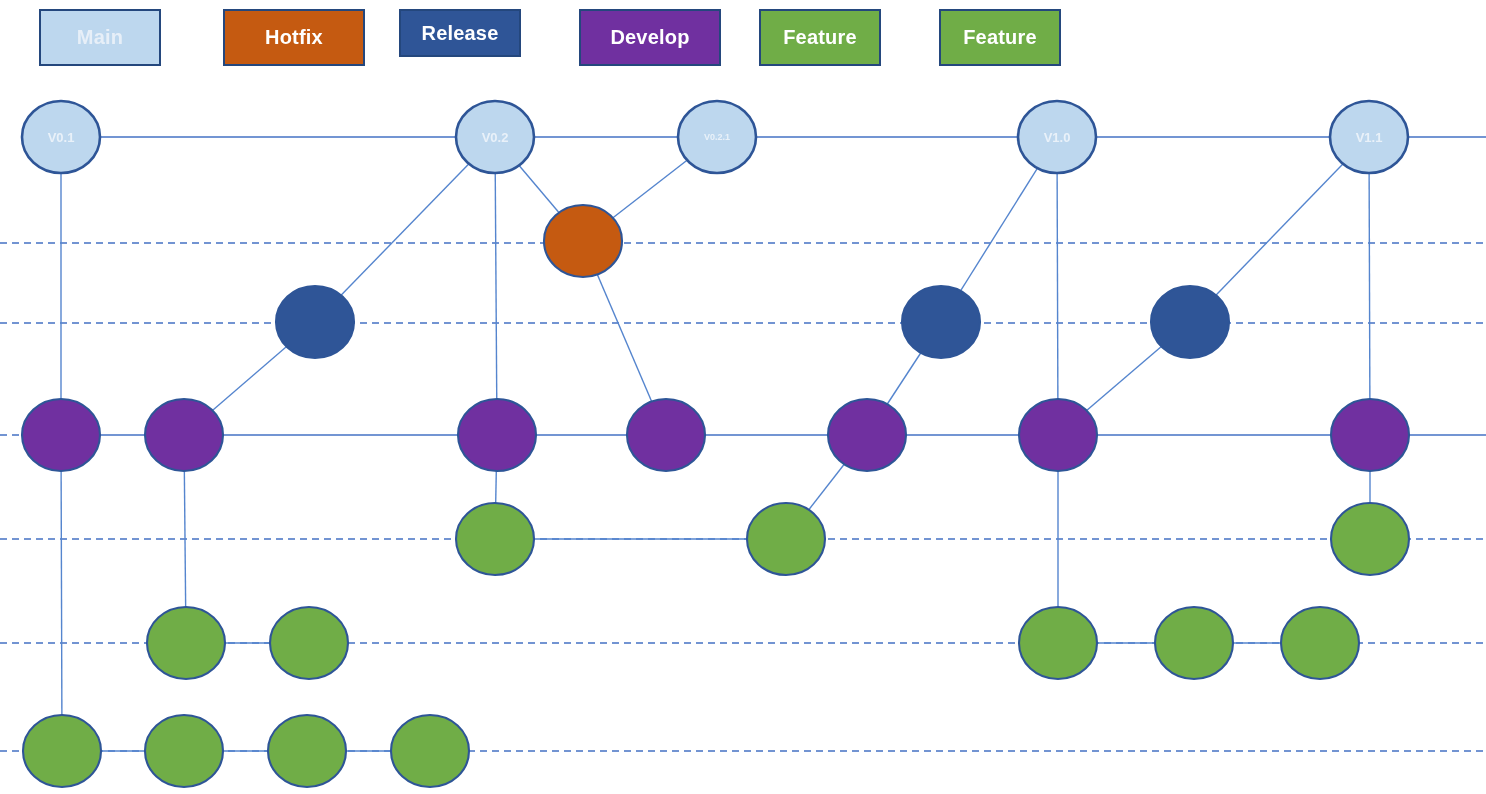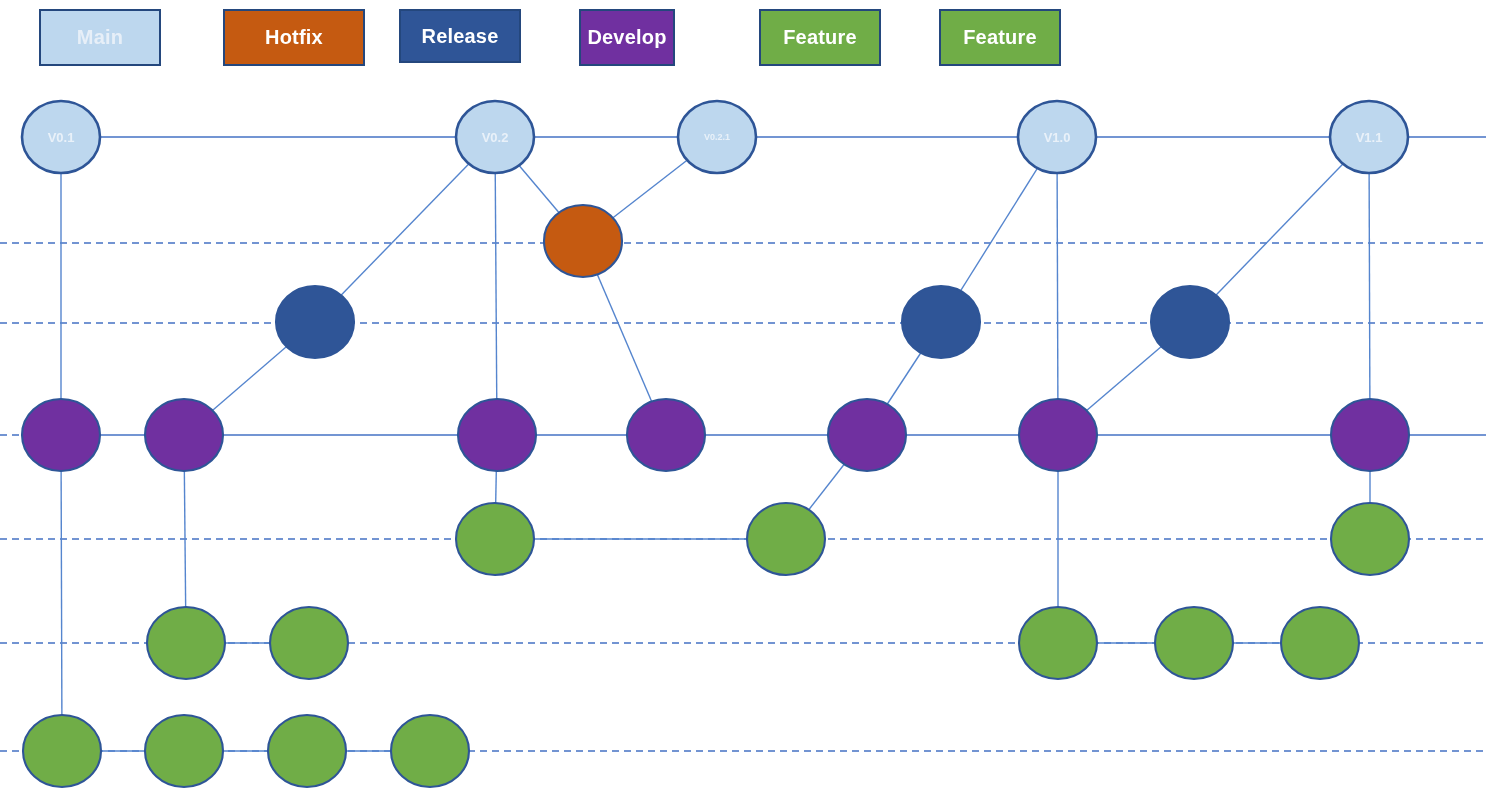--- a/index.html
+++ b/index.html
@@ -118,24 +118,24 @@
       <ellipse cx="307" cy="751" rx="39" ry="36" fill="#70AD47" stroke="#2E5597" stroke-width="2.1"></ellipse>
       <ellipse cx="430" cy="751" rx="39" ry="36" fill="#70AD47" stroke="#2E5597" stroke-width="2.1"></ellipse>
     </svg>
   <div id="legend">
       <div class="legend-box" style="left: 21px; top: 9px; width: 122px; height: 57px; background: rgb(189, 215, 238); border: 2px solid rgb(36, 71, 125); color: rgb(231, 239, 248);">
         <span>Main</span>
       </div>
       <div class="legend-box" style="left: 205px; top: 9px; width: 142px; height: 57px; background: rgb(197, 90, 17); border: 2px solid rgb(36, 71, 125); color: rgb(255, 255, 255);">
         <span>Hotfix</span>
       </div>
-      <div class="legend-box" style="left: 381px; top: 9px; width: 122px; height: 54px; background: rgb(47, 85, 151); border: 2px solid rgb(36, 71, 125); color: rgb(255, 255, 255);">
+      <div class="legend-box" style="left: 381px; top: 9px; width: 122px; height: 48px; background: rgb(47, 85, 151); border: 2px solid rgb(36, 71, 125); color: rgb(255, 255, 255);">
         <span>Release</span>
       </div>
-      <div class="legend-box" style="left: 561px; top: 9px; width: 96px; height: 57px; background: rgb(112, 48, 160); border: 2px solid rgb(36, 71, 125); color: rgb(255, 255, 255);">
+      <div class="legend-box" style="left: 561px; top: 9px; width: 142px; height: 57px; background: rgb(112, 48, 160); border: 2px solid rgb(36, 71, 125); color: rgb(255, 255, 255);">
         <span>Develop</span>
       </div>
       <div class="legend-box" style="left: 741px; top: 9px; width: 122px; height: 57px; background: rgb(112, 173, 71); border: 2px solid rgb(36, 71, 125); color: rgb(255, 255, 255);">
         <span>Feature</span>
       </div>
       <div class="legend-box" style="left: 921px; top: 9px; width: 122px; height: 57px; background: rgb(112, 173, 71); border: 2px solid rgb(36, 71, 125); color: rgb(255, 255, 255);">
         <span>Feature</span>
       </div>
     </div>
 </div>

